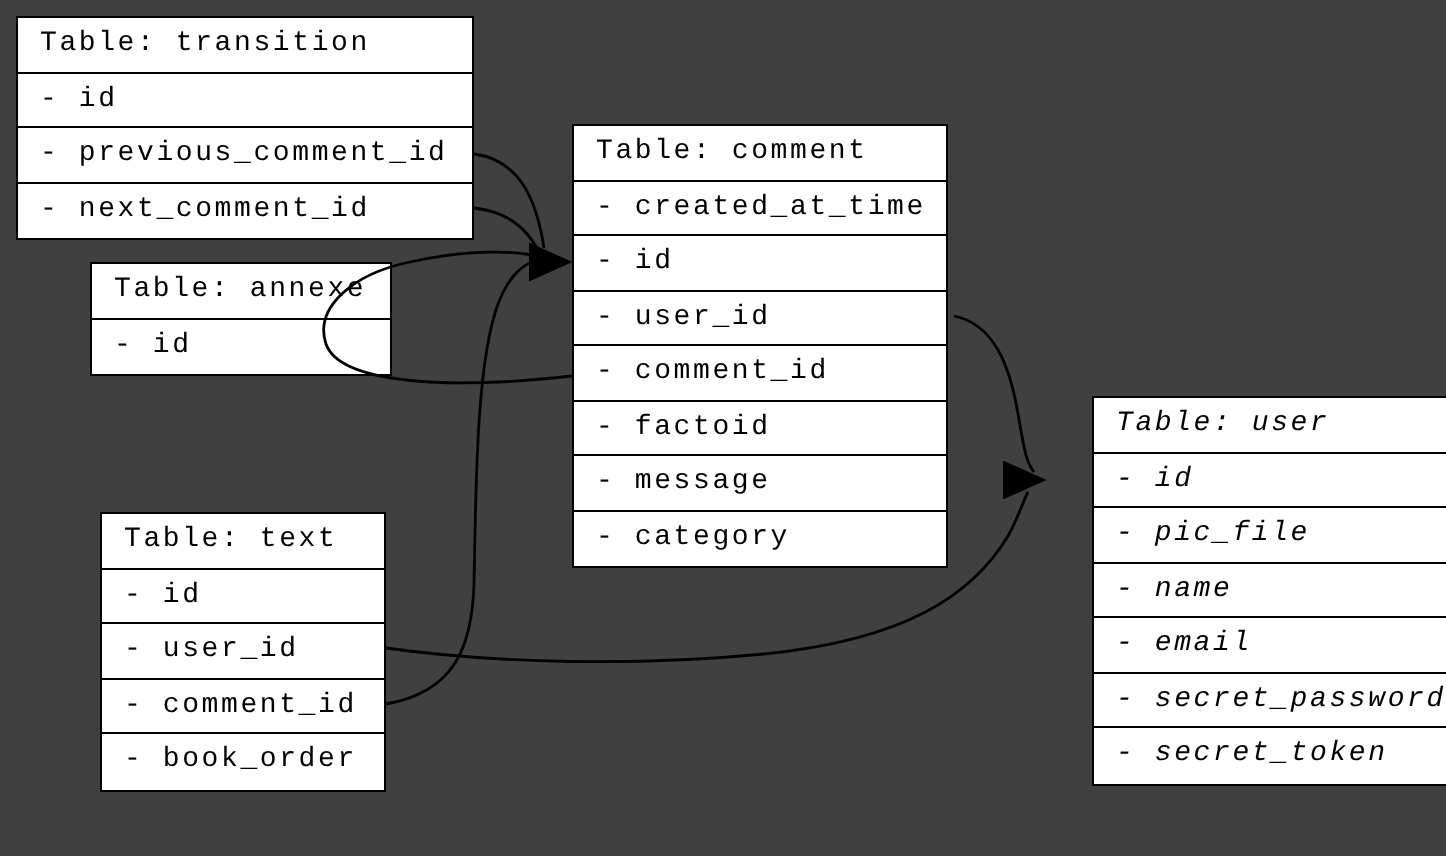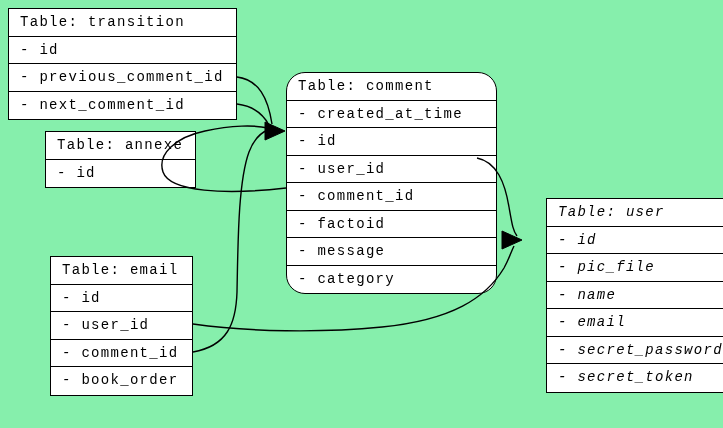--- a/index.html
+++ b/index.html
@@ -1,19 +1,19 @@
 <!DOCTYPE html>
 <html><head>
 <meta charset="utf-8">
 <style>
   html,body{margin:0;padding:0;background:#ffffff;}
   .canvas{
     position:relative;
     width:723px;height:428px;
-    background:#86efac;
+    background:#404040;
     font-family:"Liberation Mono","DejaVu Sans Mono",monospace;
     overflow:hidden;
   }
   .tbl{
     position:absolute;
     background:#ffffff;
     border:1px solid #000000;
     box-sizing:border-box;
     z-index:1;
   }
@@ -27,21 +27,21 @@
     font-size:14px;
     letter-spacing:1.3px;
     color:#000000;
     white-space:nowrap;
     overflow:hidden;
   }
   .tr:last-child{border-bottom:none;}
   #tbl-transition{left:8px;   top:8px;   width:229px;}
   #tbl-annexe    {left:45px;  top:131px; width:151px;}
   #tbl-text      {left:50px;  top:256px; width:143px;}
-  #tbl-comment   {left:286px; top:72px;  width:211px;border-radius:19px;}
+  #tbl-comment   {left:286px; top:62px;  width:188px;}
   #tbl-user      {left:546px; top:198px; width:190px;font-style:italic;}
   svg.links{
     position:absolute;left:0;top:0;z-index:2;
     pointer-events:none;
   }
   svg.links path{fill:none;stroke:#000000;stroke-width:1.4;}
   svg.links polygon{fill:#000000;stroke:#000000;}
 </style>
 </head>
 <body>
@@ -54,21 +54,21 @@
     <div class="tr">- previous_comment_id</div>
     <div class="tr">- next_comment_id</div>
   </div>
 
   <div class="tbl" id="tbl-annexe">
     <div class="tr">Table: annexe</div>
     <div class="tr">- id</div>
   </div>
 
   <div class="tbl" id="tbl-text">
-    <div class="tr">Table: email</div>
+    <div class="tr">Table: text</div>
     <div class="tr">- id</div>
     <div class="tr">- user_id</div>
     <div class="tr">- comment_id</div>
     <div class="tr">- book_order</div>
   </div>
 
   <div class="tbl" id="tbl-comment">
     <div class="tr">Table: comment</div>
     <div class="tr">- created_at_time</div>
     <div class="tr">- id</div>

